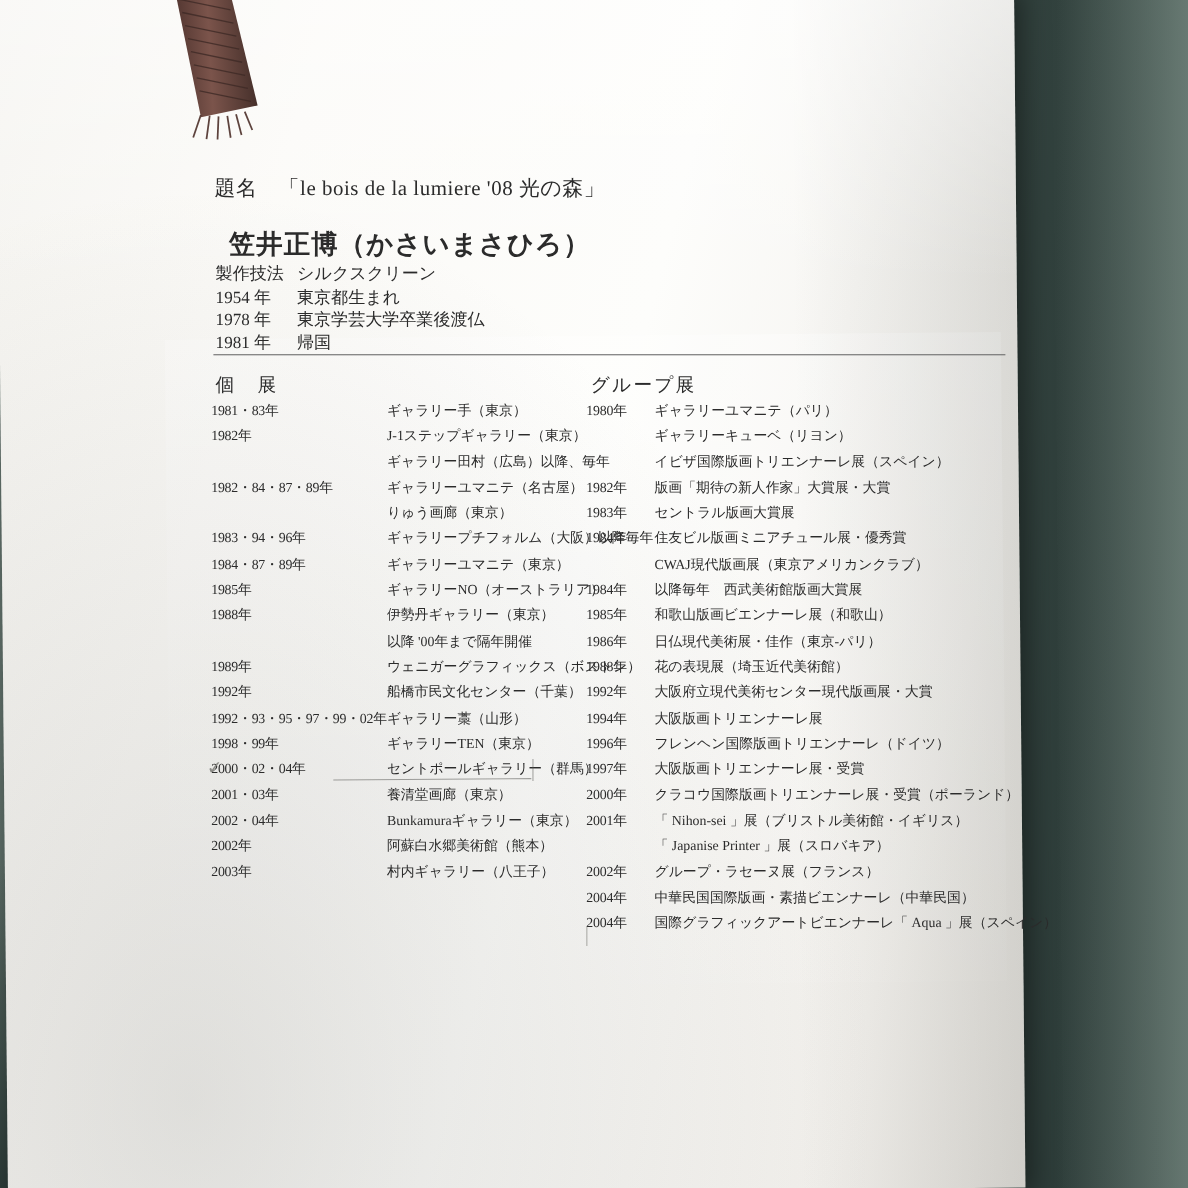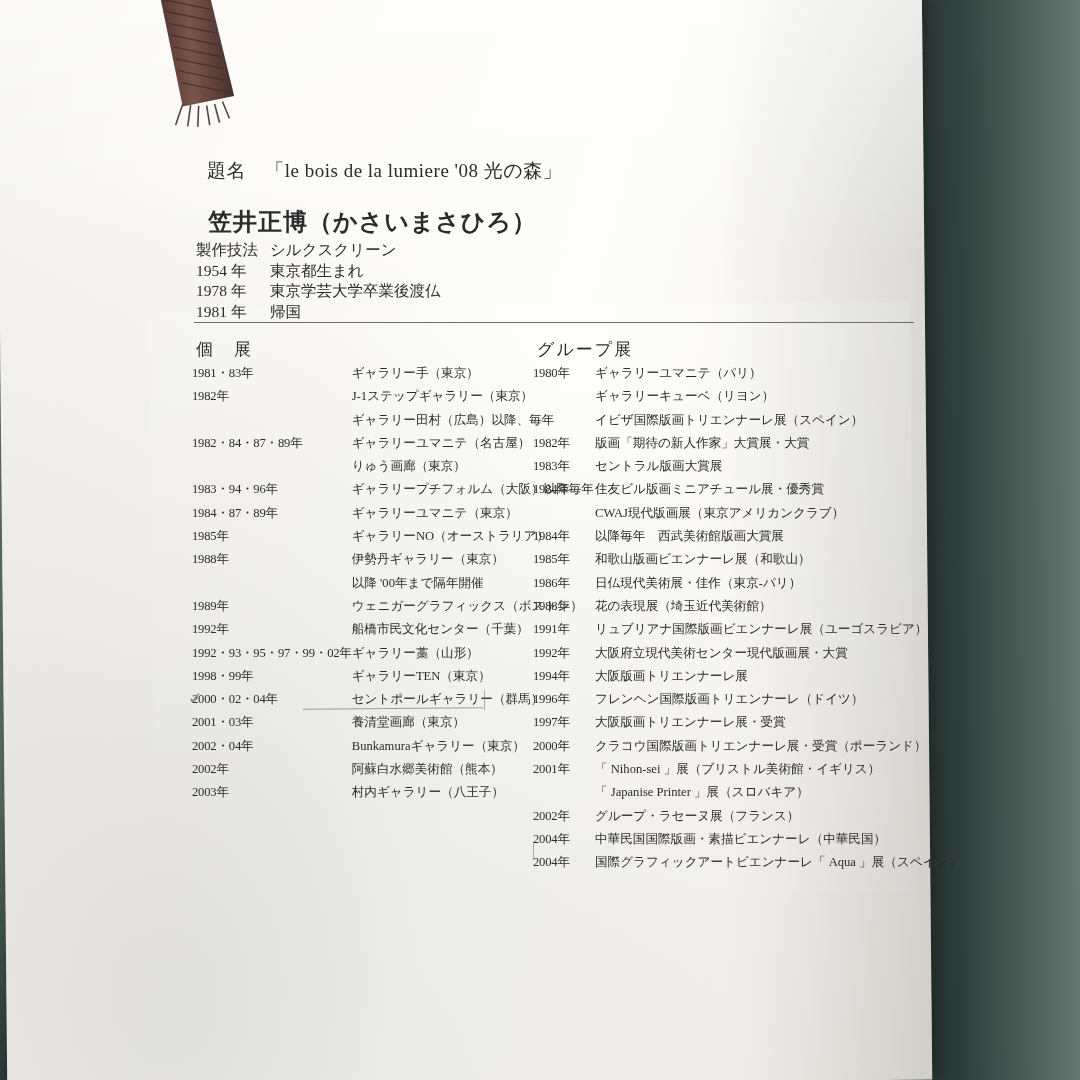--- a/index.html
+++ b/index.html
@@ -57,21 +57,21 @@
   
   #content{
     position:absolute;inset:0;
     color:#2b2b2b;
     font-family:"Liberation Serif","DejaVu Serif",serif;
   }
   .title-row{
     position:absolute;left:195px;top:158px;
     font-size:19px;letter-spacing:.5px;white-space:nowrap;
   }
-  .title-row .lbl{margin-right:14px;margin-left:12px;}
+  .title-row .lbl{margin-right:14px;}
   .title-row .val{font-family:"Liberation Serif",serif;}
 
   .artist{
     position:absolute;left:196px;top:206px;
     font-size:24px;font-weight:bold;letter-spacing:1px;white-space:nowrap;margin-left:12px;
   }
   .bio{
     position:absolute;left:196px;top:240px;
     font-size:15.5px;line-height:20.5px;white-space:nowrap;
   }
@@ -305,24 +305,20 @@
         </tr>
       <tr>
           <td class="year">1986年</td>
           <td class="place">日仏現代美術展・佳作（東京-パリ）</td>
         </tr>
       <tr>
           <td class="year">1988年</td>
           <td class="place">花の表現展（埼玉近代美術館）</td>
         </tr>
       <tr>
-          <td class="year">1991年</td>
-          <td class="place">リュブリアナ国際版画ビエンナーレ展（ユーゴスラビア）</td>
-        </tr>
-      <tr>
           <td class="year">1992年</td>
           <td class="place">大阪府立現代美術センター現代版画展・大賞</td>
         </tr>
       <tr>
           <td class="year">1994年</td>
           <td class="place">大阪版画トリエンナーレ展</td>
         </tr>
       <tr>
           <td class="year">1996年</td>
           <td class="place">フレンヘン国際版画トリエンナーレ（ドイツ）</td>

